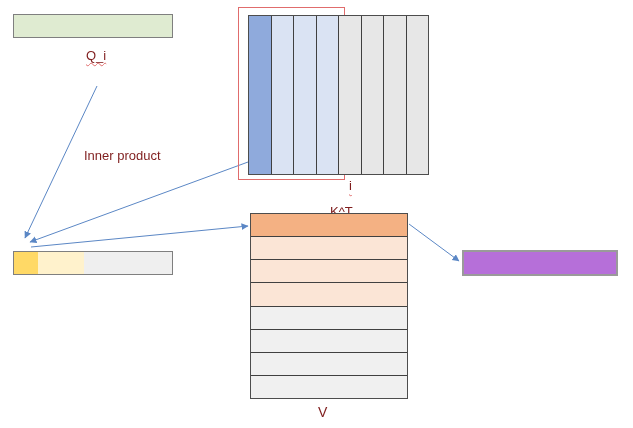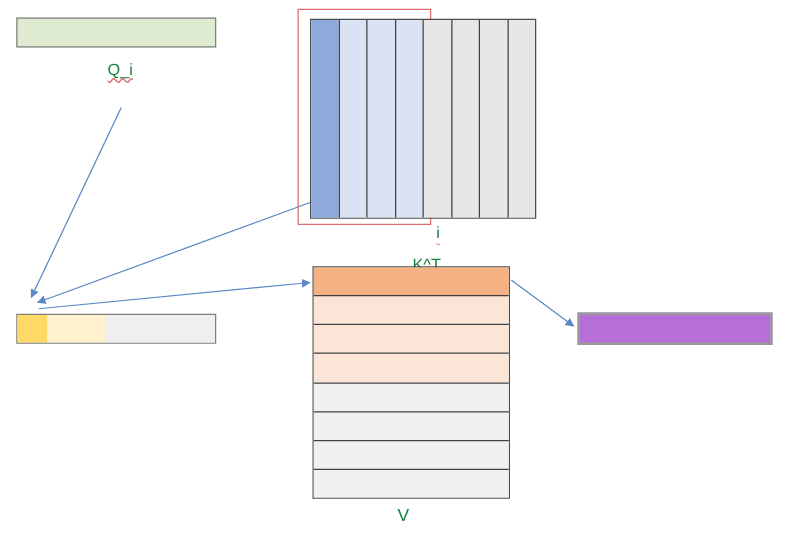--- a/index.html
+++ b/index.html
@@ -8,21 +8,21 @@
     width:633px;height:428px;
     background:#ffffff;
     font-family:"Liberation Sans", sans-serif;
     color:#262626;
     overflow:hidden;
   }
   .label{
     position:absolute;
     font-size:13px;
     line-height:15px;
-    color:#15803d;
+    color:#7f1d1d;
     white-space:nowrap;
   }
   .misspelled{
     text-decoration-line:underline;
     text-decoration-style:wavy;
     text-decoration-color:#e06c6c;
     text-decoration-thickness:1px;
     text-underline-offset:2px;
   }
   .rect{position:absolute;box-sizing:border-box;border:1px solid #7f7f7f;}
@@ -64,20 +64,21 @@
     </defs>
   <line x1="97" y1="86" x2="25" y2="238" stroke="#5B87C5" stroke-width="1" marker-end="url(#arrowhead)"></line>
       <line x1="259" y1="158" x2="30" y2="242" stroke="#5B87C5" stroke-width="1" marker-end="url(#arrowhead)"></line>
       <line x1="31" y1="247" x2="248" y2="226" stroke="#5B87C5" stroke-width="1" marker-end="url(#arrowhead)"></line>
       <line x1="409" y1="224" x2="459" y2="261" stroke="#5B87C5" stroke-width="1" marker-end="url(#arrowhead)"></line>
     </svg>
 
   <div class="rect q-rect" style="background: rgb(223, 235, 209);"></div>
   <div class="label q-label misspelled">Q_i</div>
 
+  <div class="label inner-product-label">Inner product</div>
 
   <div class="red-frame"></div>
   <div class="matrix kt-matrix">
       <div class="cell" style="background: rgb(143, 170, 220);"></div>
       <div class="cell" style="background: rgb(218, 227, 243);"></div>
       <div class="cell" style="background: rgb(218, 227, 243);"></div>
       <div class="cell" style="background: rgb(218, 227, 243);"></div>
       <div class="cell" style="background: rgb(231, 231, 231);"></div>
       <div class="cell" style="background: rgb(231, 231, 231);"></div>
       <div class="cell" style="background: rgb(231, 231, 231);"></div>

